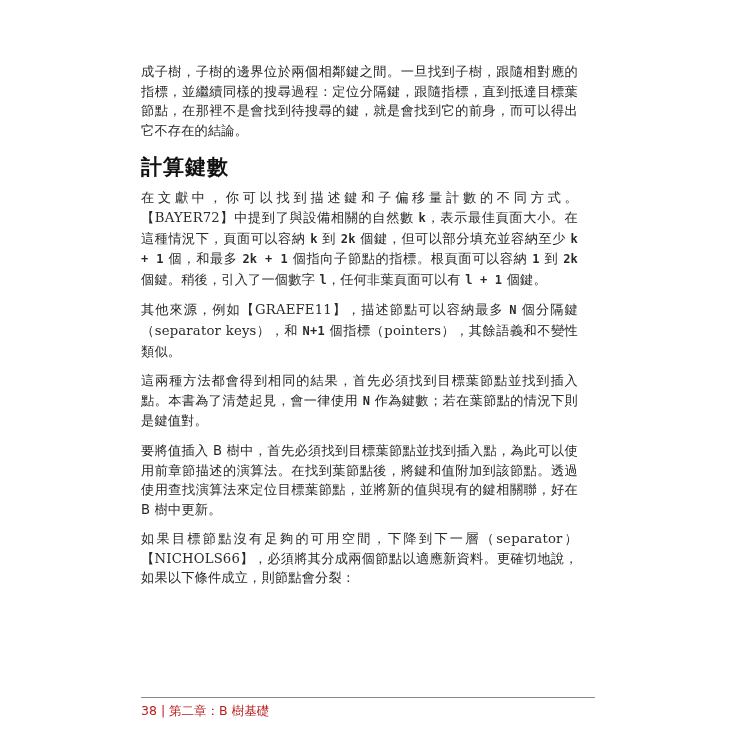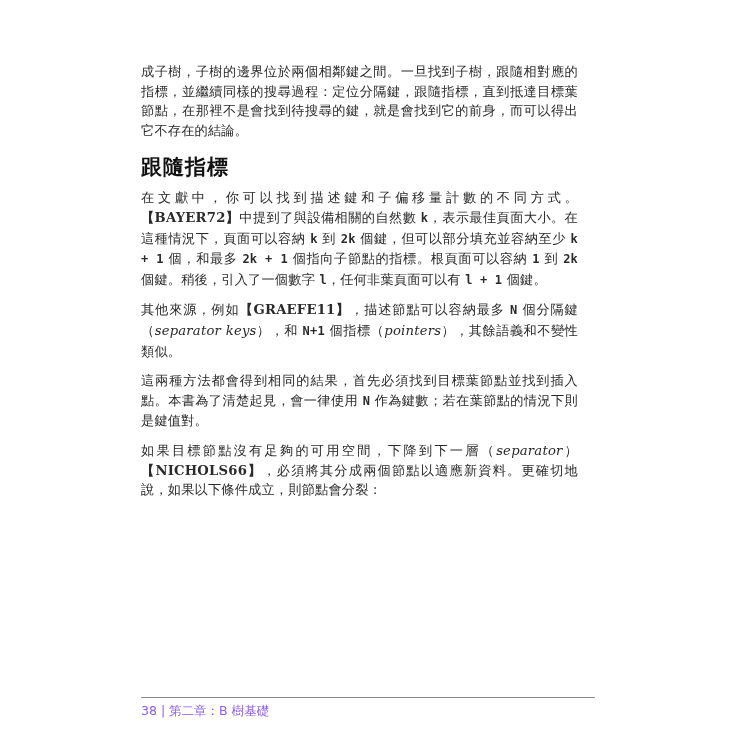--- a/index.html
+++ b/index.html
@@ -2,38 +2,39 @@
 <html><head>
   <meta charset="utf-8">
   <style>
     html, body { margin: 0; padding: 0; background: #ffffff; }
     body { width: 750px; height: 750px; position: relative; overflow: hidden;
       font-family: "DejaVu Sans", sans-serif; color: #2a2a2a; }
     .page { position: absolute; left: 141px; top: 62px; width: 454px; }
     p { margin: 0 17px 10px 0; font-size: 13.2px; line-height: 19.6px; letter-spacing: 0.2px; text-align: justify; }
     h2 { margin: 14px 0 8px 0; font-size: 21px; font-weight: bold; color: #111; line-height: 26px; letter-spacing: 1px; }
     .mono { font-family: "DejaVu Sans Mono", monospace; font-size: 12px; font-weight: bold; }
-    .ref { font-family: "DejaVu Serif", serif; font-weight: bold; }
-    .it { font-family: "DejaVu Serif", serif; font-style: italic; }
+    .ref { font-family: "DejaVu Serif", serif; }
+    .it { font-family: "DejaVu Serif", serif; }
     .footer-rule { position: absolute; left: 141px; top: 697px; width: 454px; height: 1px; background: #8a8a8a; }
-    .footer { position: absolute; left: 141px; top: 703px; font-size: 12.5px; color: #8b5cf6; }
+    .footer { position: absolute; left: 141px; top: 703px; font-size: 12.5px; color: #b91c1c; }
   </style>
 </head>
 <body>
 
 <div class="page">
   <p>成子樹，子樹的邊界位於兩個相鄰鍵之間。一旦找到子樹，跟隨相對應的指標，並繼續同樣的搜尋過程：定位分隔鍵，跟隨指標，直到抵達目標葉節點，在那裡不是會找到待搜尋的鍵，就是會找到它的前身，而可以得出它不存在的結論。</p>
 
-  <h2>跟隨指標</h2>
+  <h2>計算鍵數</h2>
   <p><span>在文獻中，你可以找到描述鍵和子偏移量計數的不同方式。</span><span class="ref">【BAYER72】</span><span>中提到了與設備相關的自然數 </span><span class="mono">k</span><span>，表示最佳頁面大小。在這種情況下，頁面可以容納 </span><span class="mono">k</span><span> 到 </span><span class="mono">2k</span><span> 個鍵，但可以部分填充並容納至少 </span><span class="mono">k + 1</span><span> 個，和最多 </span><span class="mono">2k + 1</span><span> 個指向子節點的指標。根頁面可以容納 </span><span class="mono">1</span><span> 到 </span><span class="mono">2k</span><span> 個鍵。稍後，引入了一個數字 </span><span class="mono">l</span><span>，任何非葉頁面可以有 </span><span class="mono">l + 1</span><span> 個鍵。</span></p>
 
   <p><span>其他來源，例如</span><span class="ref">【GRAEFE11】</span><span>，描述節點可以容納最多 </span><span class="mono">N</span><span> 個分隔鍵（</span><span class="it">separator keys</span><span>），和 </span><span class="mono">N+1</span><span> 個指標（</span><span class="it">pointers</span><span>），其餘語義和不變性類似。</span></p>
 
   <p><span>這兩種方法都會得到相同的結果，首先必須找到目標葉節點並找到插入點。本書為了清楚起見，會一律使用 </span><span class="mono">N</span><span> 作為鍵數；若在葉節點的情況下則是鍵值對。</span></p>
 
+  <p>要將值插入 B 樹中，首先必須找到目標葉節點並找到插入點，為此可以使用前章節描述的演算法。在找到葉節點後，將鍵和值附加到該節點。透過使用查找演算法來定位目標葉節點，並將新的值與現有的鍵相關聯，好在 B 樹中更新。</p>
   <p><span>如果目標節點沒有足夠的可用空間，下降到下一層（</span><span class="it">separator</span><span>）</span><span class="ref">【NICHOLS66】</span><span>，必須將其分成兩個節點以適應新資料。更確切地說，如果以下條件成立，則節點會分裂：</span></p>
 
 </div>
 
 <div class="footer-rule"></div>
 <div class="footer">
   <span>38</span>
   <span>|</span>
   <span>第二章：B 樹基礎</span>
 </div>

